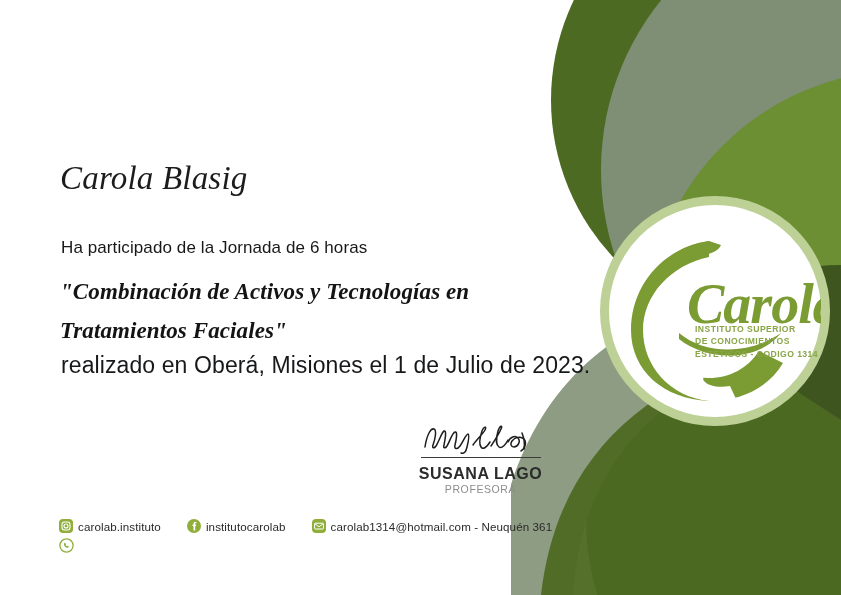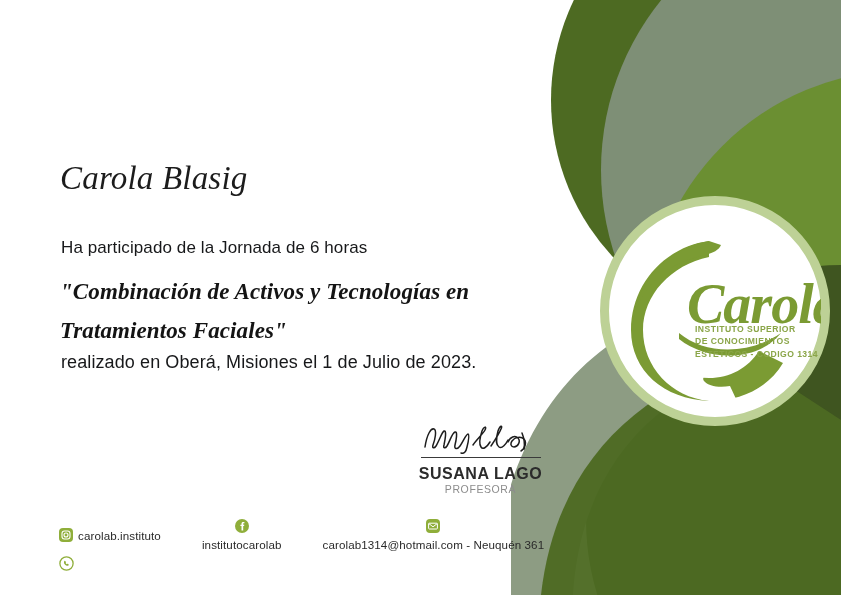--- a/index.html
+++ b/index.html
@@ -48,35 +48,35 @@
     font-size:17px;color:#17181a;letter-spacing:.1px;
   }
   .course{
     position:absolute;left:60px;top:272px;width:500px;
     font-family:"Liberation Serif", serif;
     font-weight:700;font-style:italic;font-size:23px;color:#141414;
     line-height:39px;letter-spacing:.1px;
   }
   .line-place{
     position:absolute;left:61px;top:352px;
-    font-size:18px;color:#17181a;letter-spacing:.1px;
+    font-size:23px;color:#17181a;letter-spacing:.1px;
   }
 
   
   .sign-block{position:absolute;left:393px;top:420px;width:175px;text-align:center;}
   .sign-svg{display:block;margin:0 auto;}
   .sign-rule{width:120px;height:1px;background:#3a3a3a;margin:1px auto 7px auto;}
   .sign-name{font-size:16px;font-weight:700;letter-spacing:.55px;color:#2b2b2b;}
   .sign-role{font-size:10.5px;letter-spacing:.6px;color:#8c8c8c;margin-top:0;}
 
   
   .footer{position:absolute;left:52px;top:519px;width:520px;color:#2a2a2a;}
   .f-row{display:flex;align-items:center;gap:4px;margin-bottom:5px;flex-wrap:nowrap;}
   .f-item{display:flex;align-items:center;gap:5px;font-size:11.6px;white-space:nowrap;padding-left:7px;}
-  .f-item + .f-item{margin-left:30px;flex-direction:column;}
+  .f-item + .f-item{margin-left:15px;}
   .f-txt{letter-spacing:.1px;}
   .f-wa{font-size:12.4px;letter-spacing:1.3px;}
   .ico{flex:0 0 auto;display:block;}
 </style>
 </head>
 <body>
 
 <div class="cert">
 
   <div class="deco">

